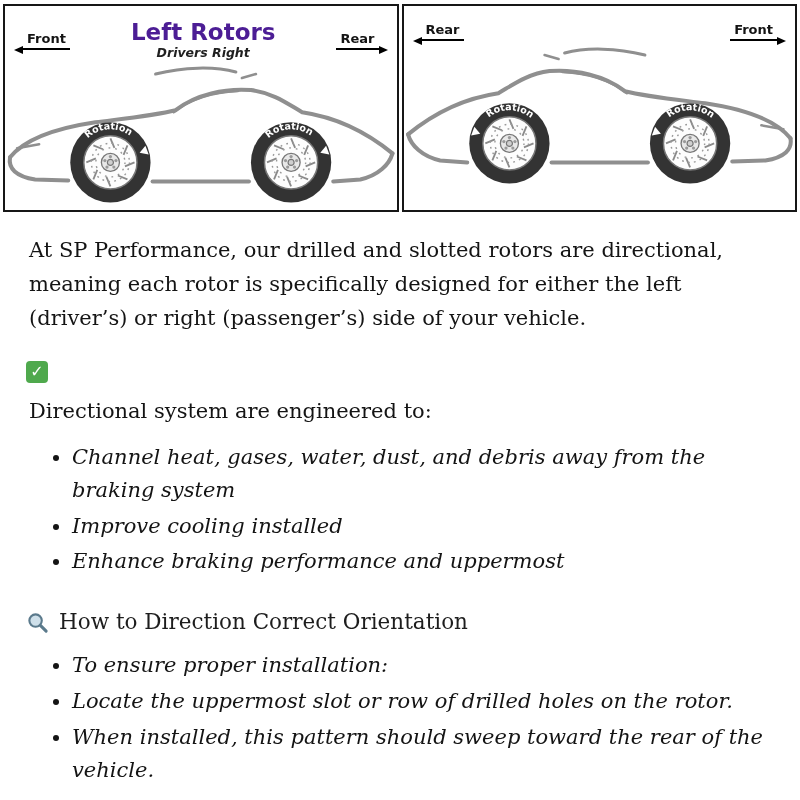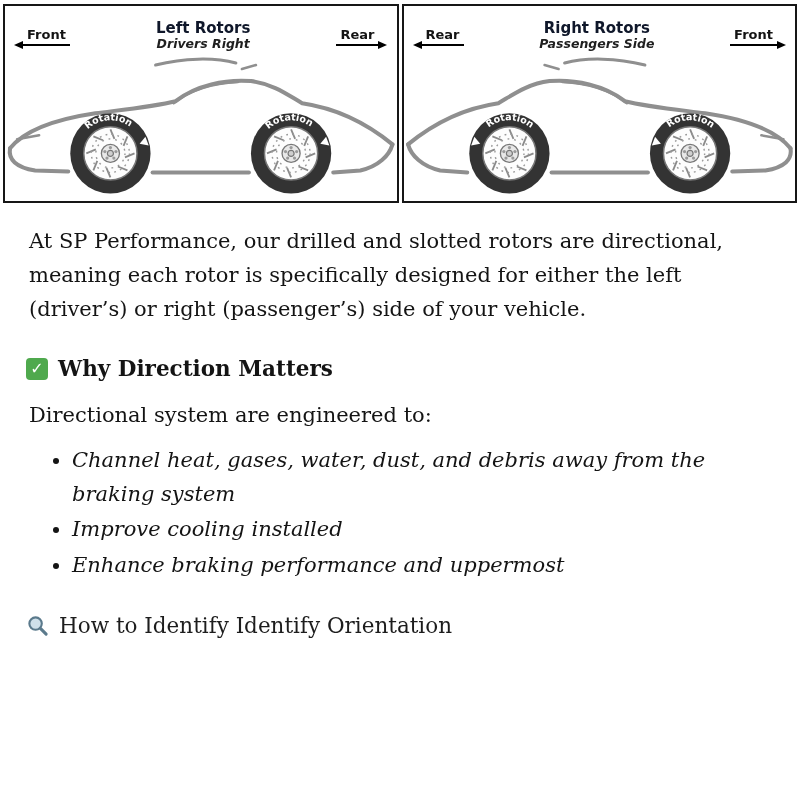--- a/index.html
+++ b/index.html
@@ -3,21 +3,21 @@
 <meta charset="utf-8">
 <style>
   html,body { margin:0; padding:0; background:#ffffff; }
   body { width:800px; font-family:"DejaVu Serif", serif; color:#141414; }
 
   
   .diagram { display:flex; gap:3px; padding:4px 3px 0 3px; background:#fff; }
   .panel { flex:1; border:2px solid #161616; background:#fff; overflow:hidden; }
   .panel-header { display:flex; justify-content:space-between; align-items:center; padding:13px 9px 0 9px; }
   .title-block { text-align:center; line-height:1.12; margin-top:1px; }
-  .panel-title { font-family:"DejaVu Sans", sans-serif; font-weight:bold; font-size:15px; color:#0f172a; }
+  .panel-title { font-family:"DejaVu Sans", sans-serif; font-weight:bold; font-size:23px; color:#4c1d95; }
   .panel-subtitle { font-family:"DejaVu Sans", sans-serif; font-weight:bold; font-style:italic; font-size:12.5px; color:#202020; }
   .dir { display:inline-flex; align-items:flex-end; margin-top:3px; }
   .dir-text { font-family:"DejaVu Sans", sans-serif; font-weight:bold; font-size:13px; border-bottom:2.5px solid #000; padding:0 4px 2px 4px; }
   .tri { width:0; height:0; border-top:4.5px solid transparent; border-bottom:4.5px solid transparent; margin-bottom:-3.5px; }
   .tri-left  { border-right:9px solid #000; }
   .tri-right { border-left:9px solid #000; }
   .car-svg { display:block; width:100%; height:auto; }
 
   
   .article { padding:10px 28px 26px 26px; font-size:21px; line-height:1.6; }
@@ -110,24 +110,20 @@
         <path d="M 0 -4.5 L 8 0 L 0 4.5 Z" fill="#ffffff" transform="translate(317,89) rotate(40)"></path>
       </svg>
     </div>
 
     <div class="panel">
       <div class="panel-header">
         <span class="dir">
           <span class="tri tri-left"></span>
           <span class="dir-text">Rear</span>
         </span>
-        <span class="title-block">
-          <div class="panel-title">Right Rotors</div>
-          <div class="panel-subtitle">Passengers Side</div>
-        </span>
         <span class="dir">
           <span class="dir-text">Front</span>
           <span class="tri tri-right"></span>
         </span>
       </div>
 
       <svg class="car-svg" viewBox="0 0 390 150">
         <use href="#car-body" transform="translate(390,0) scale(-1,1)"></use>
         <use href="#wheel" transform="translate(105,102)"></use>
         <use href="#wheel" transform="translate(285,102)"></use>
@@ -144,36 +140,40 @@
       </svg>
     </div>
   </div>
 
   <div class="article">
 
     <p>At SP Performance, our drilled and slotted rotors are directional, meaning each rotor is specifically designed for either the left (driver’s) or right (passenger’s) side of your vehicle.</p>
 
     <div class="sec-heading">
       <span class="check-icon">✓</span>
-      <span>Why Direction Matters</span>
     </div>
 
     <p>Directional system are engineered to:</p>
 
     <ul>
       <li>Channel heat, gases, water, dust, and debris away from the braking system</li>
       <li>Improve cooling installed</li>
       <li>Enhance braking performance and uppermost</li>
     </ul>
 
     <div class="sec-heading light">
       <span class="mag-icon">
         <svg viewBox="0 0 24 24" width="23" height="23">
           <circle cx="10" cy="10" r="6.5" fill="#cfe0ea" stroke="#5b7a8c" stroke-width="2.2"></circle>
           <line x1="15" y1="15" x2="21" y2="21" stroke="#5b7a8c" stroke-width="3.2" stroke-linecap="round"></line>
         </svg>
       </span>
-      <span>How to Identify Identify Orientation</span>
+      <span>How to Direction Correct Orientation</span>
     </div>
 
+    <ul>
+      <li>To ensure proper installation:</li>
+      <li>Locate the uppermost slot or row of drilled holes on the rotor.</li>
+      <li>When installed, this pattern should sweep toward the rear of the vehicle.</li>
+    </ul>
 
   </div>
 </div>
 
 </body></html>

